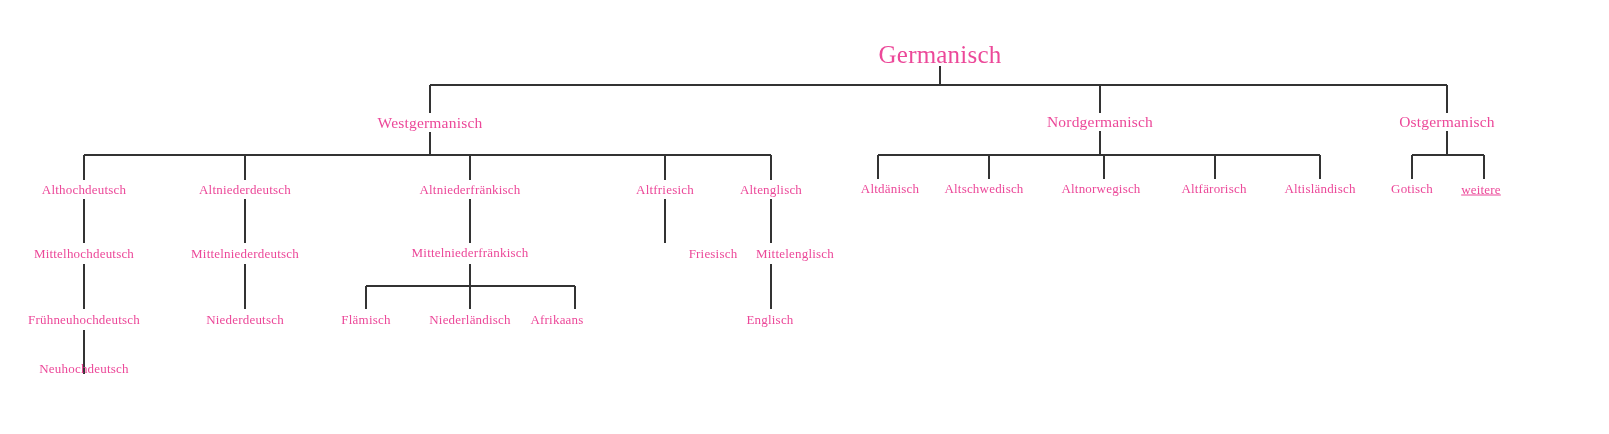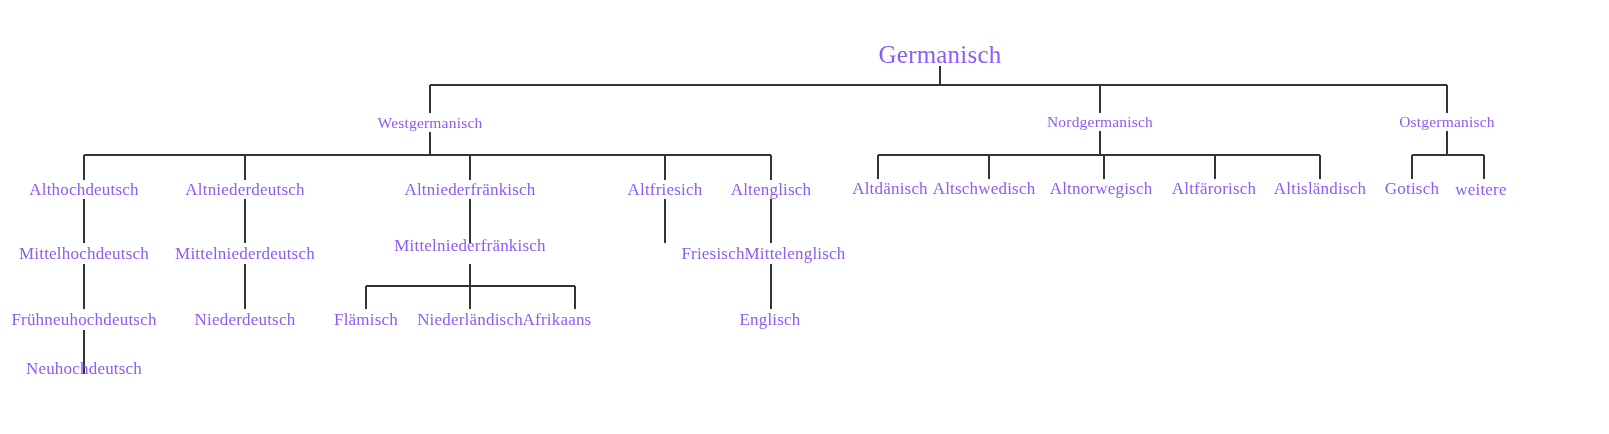--- a/index.html
+++ b/index.html
@@ -7,21 +7,21 @@
     margin: 0;
     padding: 0;
     background: #ffffff;
   }
   #diagram {
     position: relative;
     width: 1609px;
     height: 434px;
     background: #ffffff;
     font-family: "Liberation Serif", "DejaVu Serif", serif;
-    color: #8b5cf6;
+    color: #ec4899;
     overflow: hidden;
   }
   #connectors {
     position: absolute;
     left: 0;
     top: 0;
     width: 1609px;
     height: 434px;
     pointer-events: none;
   }
@@ -33,21 +33,21 @@
     letter-spacing: 0.2px;
     text-align: center;
   }
   .node-root {
     font-size: 25px;
   }
   .node-branch {
     font-size: 15.5px;
   }
   .node-lang {
-    font-size: 17px;
+    font-size: 13px;
   }
 </style>
 </head>
 <body>
 
 <div id="diagram">
 
   <svg id="connectors" viewBox="0 0 1609 434" width="1609" height="434" aria-hidden="true">
     <g stroke="#333333" stroke-width="1.1" fill="none" shape-rendering="crispEdges">
 
@@ -110,25 +110,25 @@
   <div class="node node-lang" style="left:665px; top:189px;">Altfriesich</div>
   <div class="node node-lang" style="left:771px; top:189px;">Altenglisch</div>
 
   <div class="node node-lang" style="left:878px; top:188px;margin-left:12px;">Altdänisch</div>
   <div class="node node-lang" style="left:984px; top:188px;">Altschwedisch</div>
   <div class="node node-lang" style="left:1101px; top:188px;">Altnorwegisch</div>
   <div class="node node-lang" style="left:1214px; top:188px;">Altfärorisch</div>
   <div class="node node-lang" style="left:1320px; top:188px;">Altisländisch</div>
 
   <div class="node node-lang" style="left:1412px; top:188px;">Gotisch</div>
-  <div class="node node-lang" style="left:1481px; top:189px;">weitere</div>
+  <div class="node node-lang" style="left:1481px; top:189px;text-decoration:underline;">weitere</div>
 
   <div class="node node-lang" style="left:84px; top:253px;">Mittelhochdeutsch</div>
   <div class="node node-lang" style="left:245px; top:253px;">Mittelniederdeutsch</div>
-  <div class="node node-lang" style="left:470px; top:245px;">Mittelniederfränkisch</div>
+  <div class="node node-lang" style="left:470px; top:252px;">Mittelniederfränkisch</div>
   <div class="node node-lang" style="left:665px; top:253px;margin-left:48px;">Friesisch</div>
   <div class="node node-lang" style="left:771px; top:253px;margin-left:24px;">Mittelenglisch</div>
 
   <div class="node node-lang" style="left:84px; top:319px;">Frühneuhochdeutsch</div>
   <div class="node node-lang" style="left:245px; top:319px;">Niederdeutsch</div>
   <div class="node node-lang" style="left:366px; top:319px;">Flämisch</div>
   <div class="node node-lang" style="left:470px; top:319px;">Niederländisch</div>
   <div class="node node-lang" style="left:557px; top:319px;">Afrikaans</div>
   <div class="node node-lang" style="left:770px; top:319px;">Englisch</div>
 

